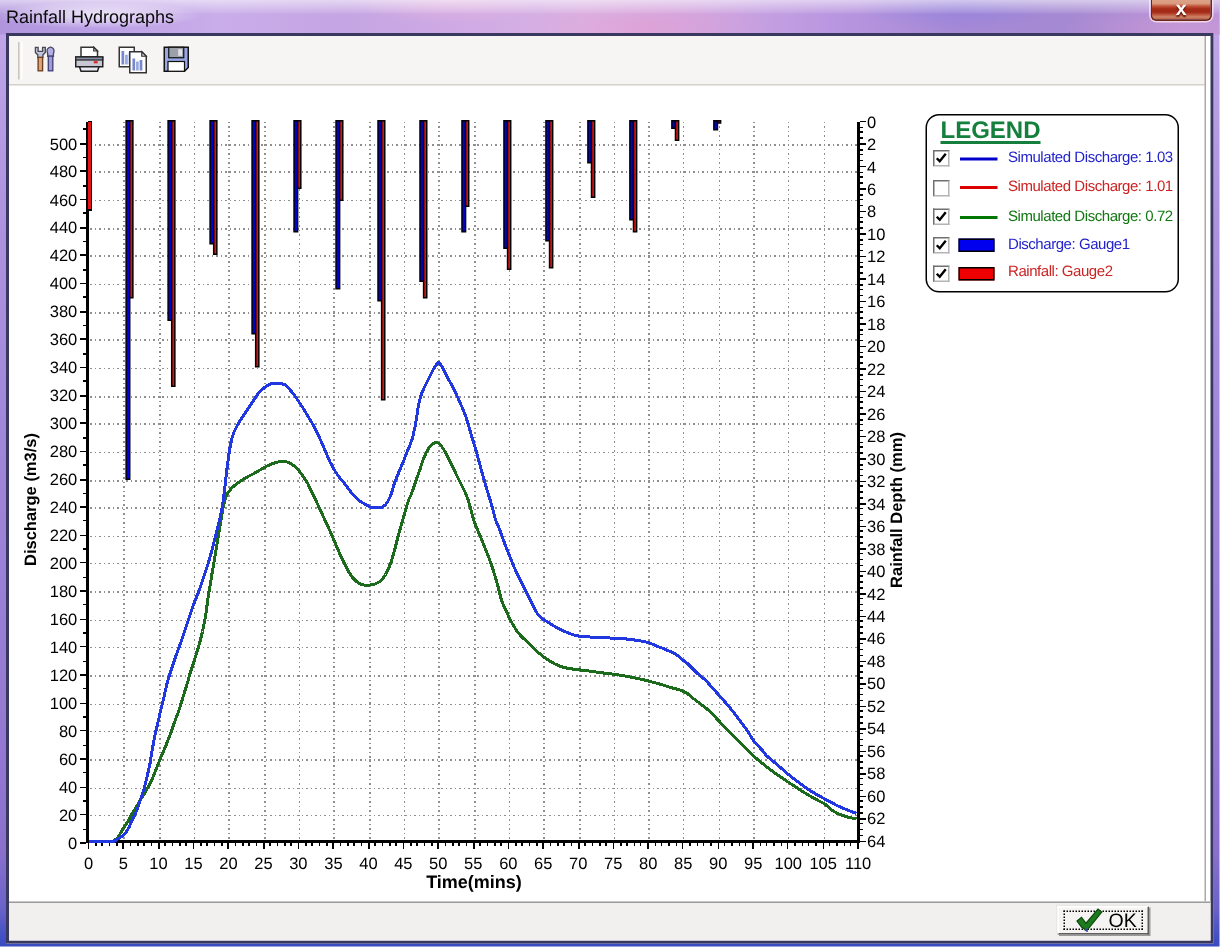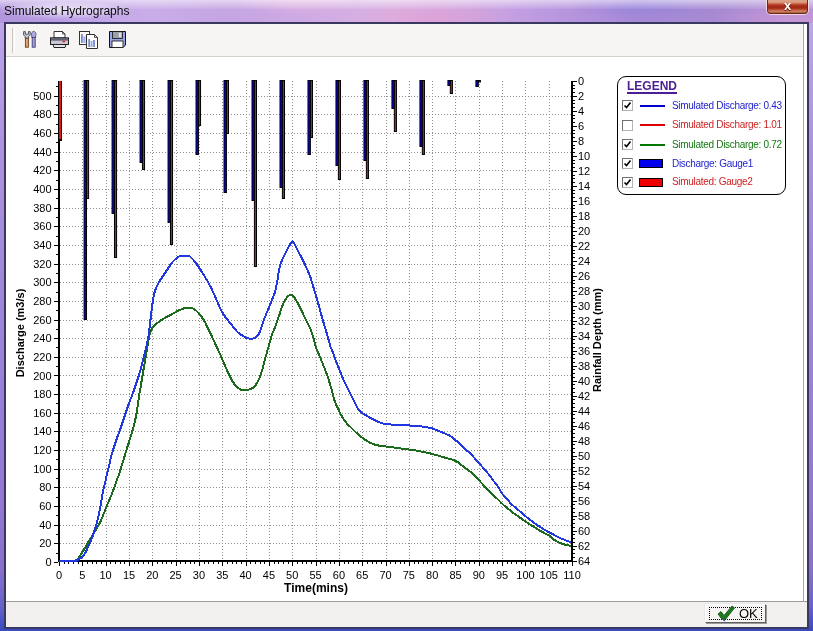--- a/index.html
+++ b/index.html
@@ -32,32 +32,32 @@
 #chartsvg { position:absolute; left:0; top:0; }
 #status { position:absolute; left:6px; top:601px; width:801px; height:26px;
   background:#f1f0ee; border-top:1px solid #9b9b9b; }
 #okbtn { position:absolute; left:705px; top:604px; width:61px; height:19px;
   background:#f6f4f3; border:1px solid; border-color:#ffffff #5f5f5f #5f5f5f #ffffff;
   box-shadow:1px 1px 0 #9a9a9a, -1px -1px 0 #e8e8e8;text-decoration:underline; }
 #okfocus { position:absolute; left:3px; top:2px; right:3px; bottom:2px; border:1px dotted #000; }
 #oktext { position:absolute; left:33px; top:1px; font-size:13px; color:#000; }
 #legend { position:absolute; left:617px; top:76px; width:169px; height:119px;
   background:#fff; border:1px solid #000; border-radius:9px; }
-#legtitle { position:absolute; left:9px; top:2px; font-size:12px; font-weight:bold;
-  text-decoration:underline; text-decoration-thickness:1.5px; text-underline-offset:2px; color:#4c1d95; }
+#legtitle { position:absolute; left:9px; top:2px; font-size:16px; font-weight:bold;
+  text-decoration:underline; text-decoration-thickness:1.5px; text-underline-offset:2px; color:#15803d; }
 .cb { position:absolute; left:4px; width:11px; height:11px; background:#fff;
   border:1px solid; border-color:#707070 #b4b4b4 #b4b4b4 #707070; }
 .cb svg { position:absolute; left:0; top:0; }
 .lt { position:absolute; left:54px; font-size:10px; letter-spacing:-0.3px; white-space:nowrap; }
 </style></head>
 <body>
 <div id="win">
   <div id="tbar"></div>
   <div id="titleglow"></div>
-  <div id="title">Simulated Hydrographs</div>
+  <div id="title">Rainfall Hydrographs</div>
   <div id="closebtn">x</div>
   <div id="panel"></div>
   <div id="toolbar">
     <div id="grip"></div>
     <div class="ticon" style="left:15px"><svg width="19" height="19" viewBox="0 0 19 19">
 <path d="M2.6 1.6 L2.6 5 L4.2 6.6 L4.2 8.4 L7.6 8.4 L7.6 6.6 L9.2 5 L9.2 1.6 L7.4 1.6 L7.4 4.2 L4.4 4.2 L4.4 1.6 Z" fill="#c0c4dc" stroke="#4a4a55" stroke-width="0.9"></path>
 <rect x="4.4" y="8.2" width="3" height="9" fill="#e2a275" stroke="#6a4020" stroke-width="0.9"></rect>
 <path d="M12.6 1.4 C11.2 1.7 10.3 3 10.4 4.4 L10.8 5.8 L10.8 7.6 L14.6 7.6 L14.6 5.8 L15 4.4 C15.1 3 14.2 1.7 12.8 1.4 Z" fill="#b4aee4" stroke="#4a4a66" stroke-width="0.9"></path>
 <rect x="11.2" y="7.4" width="3" height="9.8" fill="#a09ad8" stroke="#42427a" stroke-width="0.9"></rect>
 </svg></div>
@@ -560,21 +560,21 @@
 <polyline points="59.0,561.0 76.0,561.0 80.0,558.5 82.0,557.0 84.0,555.0 86.0,551.5 88.0,547.0 90.0,543.0 92.0,538.0 94.0,532.0 96.0,526.0 98.0,518.0 100.0,509.0 102.0,497.0 103.3,490.0 105.0,483.0 107.0,474.0 109.0,466.0 111.0,457.0 113.0,450.0 115.0,444.0 117.0,438.0 119.0,432.5 121.0,427.0 123.0,421.0 125.0,415.0 127.0,409.0 129.0,403.0 131.0,398.0 133.0,393.0 135.0,387.0 137.0,381.0 139.0,375.0 141.0,368.0 143.0,360.0 145.0,352.0 147.0,344.0 148.5,336.0 150.0,324.0 151.5,311.0 153.0,300.0 154.5,292.5 156.0,288.0 158.0,284.0 160.0,280.5 163.0,276.0 166.0,271.5 169.0,267.0 172.0,262.5 175.0,259.5 178.0,257.0 181.0,255.8 184.0,255.5 187.0,255.6 190.0,256.5 193.0,259.5 196.0,263.0 199.0,267.5 202.0,272.0 205.0,277.0 208.0,282.0 211.0,287.5 214.0,294.0 217.0,301.0 220.0,308.0 223.0,313.5 226.0,318.0 229.0,321.5 232.0,325.5 235.0,329.3 238.0,332.5 241.0,334.8 244.0,336.5 247.0,338.2 250.0,338.6 253.0,338.6 255.0,338.0 257.0,336.5 259.0,333.5 261.0,329.0 263.0,322.0 265.0,317.0 267.0,312.0 269.0,307.5 271.0,302.0 273.0,297.5 275.0,292.0 277.0,283.0 279.0,270.0 281.0,262.5 283.0,258.0 285.0,254.0 287.0,250.0 289.0,246.0 291.0,243.0 292.5,241.5 294.5,244.0 296.5,248.0 298.5,252.0 300.5,255.5 302.5,259.5 304.5,263.5 306.5,268.0 308.5,272.5 310.5,277.5 312.5,284.0 314.5,291.0 316.5,297.5 318.5,304.5 320.5,312.0 322.5,319.0 324.5,326.0 326.5,332.5 328.5,339.5 330.5,347.0 332.5,351.5 334.5,357.0 336.5,362.5 338.5,367.5 340.5,372.5 342.5,377.5 344.5,382.0 346.5,386.0 348.5,390.0 350.5,394.0 352.5,398.0 354.5,402.0 356.5,406.0 358.5,409.5 361.0,412.2 364.0,414.0 368.0,416.6 372.0,418.8 376.0,420.8 380.0,422.5 384.0,423.8 388.0,424.3 394.0,424.7 400.0,425.0 408.0,425.4 416.0,425.8 424.0,426.8 430.0,427.8 434.0,429.0 438.0,430.8 442.0,432.3 446.0,434.0 450.0,435.8 453.0,438.0 455.5,440.3 458.0,442.0 461.0,445.0 464.0,448.0 467.0,450.8 470.0,453.0 474.0,457.5 478.0,462.0 482.0,466.5 486.0,471.0 490.0,476.0 494.0,481.5 498.0,486.7 502.0,493.3 505.0,496.8 508.0,500.0 511.0,503.8 514.0,506.4 517.0,508.8 521.0,512.3 525.0,515.8 529.0,519.0 533.0,522.0 537.0,525.0 541.0,527.6 545.0,530.0 549.0,532.2 553.0,534.3 557.0,536.5 561.0,538.4 565.0,540.0 568.0,541.2 571.0,542.3" fill="none" stroke="#2137e0" stroke-width="2" stroke-linejoin="round" shape-rendering="crispEdges"></polyline>
   </svg>
   <div id="legend">
     <div id="legtitle">LEGEND</div>
 <div class="cb" style="top:23.0px">
         <svg width="9" height="9" viewBox="0 0 9 9">
           <polyline points="1.5,4.5 3.5,6.5 7.5,1.5" fill="none" stroke="#000" stroke-width="1.6"></polyline>
         </svg>
       </div>
 <div style="position:absolute;left:22px;top:27.5px;width:25px;height:2px;background:#0000cc"></div>
-<div class="lt" style="top:22.5px;color:#2222cc">Simulated Discharge: 0.43</div>
+<div class="lt" style="top:22.5px;color:#2222cc">Simulated Discharge: 1.03</div>
 <div class="cb" style="top:42.5px"></div>
 <div style="position:absolute;left:22px;top:47.0px;width:25px;height:2px;background:#dd0000"></div>
 <div class="lt" style="top:42.0px;color:#cc2222">Simulated Discharge: 1.01</div>
 <div class="cb" style="top:62.0px">
         <svg width="9" height="9" viewBox="0 0 9 9">
           <polyline points="1.5,4.5 3.5,6.5 7.5,1.5" fill="none" stroke="#000" stroke-width="1.6"></polyline>
         </svg>
       </div>
 <div style="position:absolute;left:22px;top:66.5px;width:25px;height:2px;background:#007700"></div>
 <div class="lt" style="top:61.5px;color:#117711">Simulated Discharge: 0.72</div>
@@ -584,21 +584,21 @@
         </svg>
       </div>
 <div style="position:absolute;left:21px;top:82.0px;width:24px;height:9px;background:#0000ee;border:1px solid #000"></div>
 <div class="lt" style="top:80.5px;color:#2222cc">Discharge: Gauge1</div>
 <div class="cb" style="top:99.5px">
         <svg width="9" height="9" viewBox="0 0 9 9">
           <polyline points="1.5,4.5 3.5,6.5 7.5,1.5" fill="none" stroke="#000" stroke-width="1.6"></polyline>
         </svg>
       </div>
 <div style="position:absolute;left:21px;top:100.5px;width:24px;height:9px;background:#ee0000;border:1px solid #000"></div>
-<div class="lt" style="top:99.0px;color:#cc2222">Simulated: Gauge2</div>
+<div class="lt" style="top:99.0px;color:#cc2222">Rainfall: Gauge2</div>
   </div>
   <div id="rightline"></div>
   <div id="status"></div>
   <div id="okbtn">
     <div id="okfocus"></div>
     <svg width="20" height="19" viewBox="0 0 20 19" style="position:absolute;left:10px;top:0">
       <polygon points="2,9 5,6.5 8,10.5 16,1 18.5,3 8.5,15.5 5,13" fill="#1e7a1e" stroke="#0c4a0c" stroke-width="0.8"></polygon>
       <polygon points="7,15.5 9.5,16.5 8,13.5" fill="#4444bb"></polygon>
     </svg>
     <div id="oktext">OK</div>

